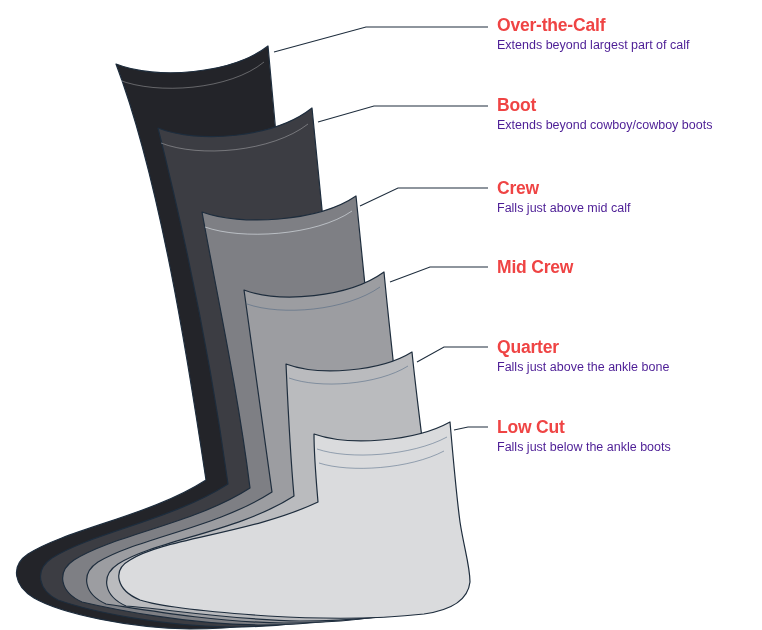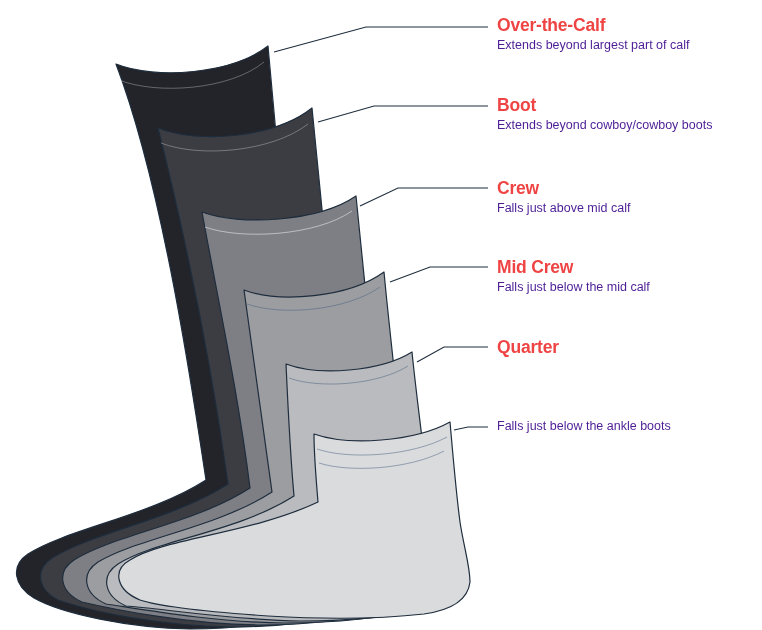--- a/index.html
+++ b/index.html
@@ -100,24 +100,25 @@
     <div class="label-desc">Extends beyond cowboy/cowboy boots</div>
   </div>
 
   <div class="label" style="top:178px">
     <div class="label-title">Crew</div>
     <div class="label-desc">Falls just above mid calf</div>
   </div>
 
   <div class="label" style="top:257px">
     <div class="label-title">Mid Crew</div>
-    <div class="label-desc">Falls just below the mid calf</div>
   </div>
 
   <div class="label" style="top:337px">
     <div class="label-title">Quarter</div>
+    <div class="label-desc">Falls just above the ankle bone</div>
   </div>
 
   <div class="label" style="top:417px">
+    <div class="label-title">Low Cut</div>
     <div class="label-desc">Falls just below the ankle boots</div>
   </div>
 
 </div>
 
 </body></html>

